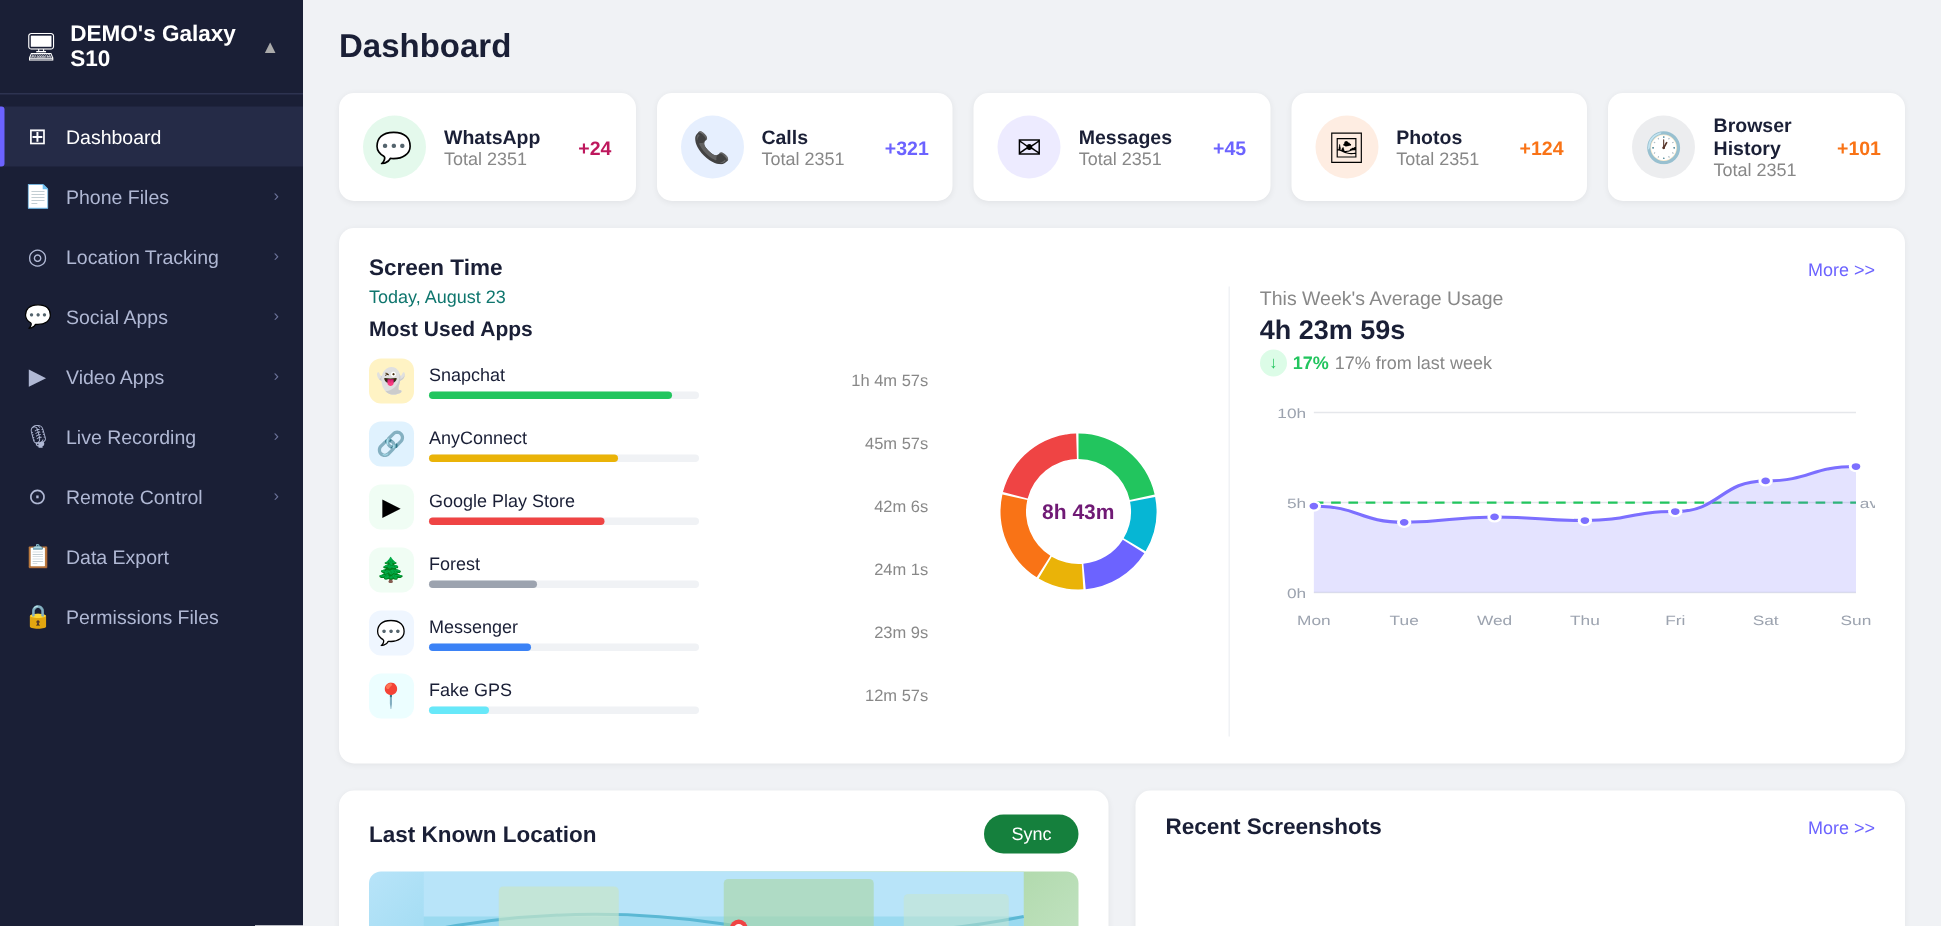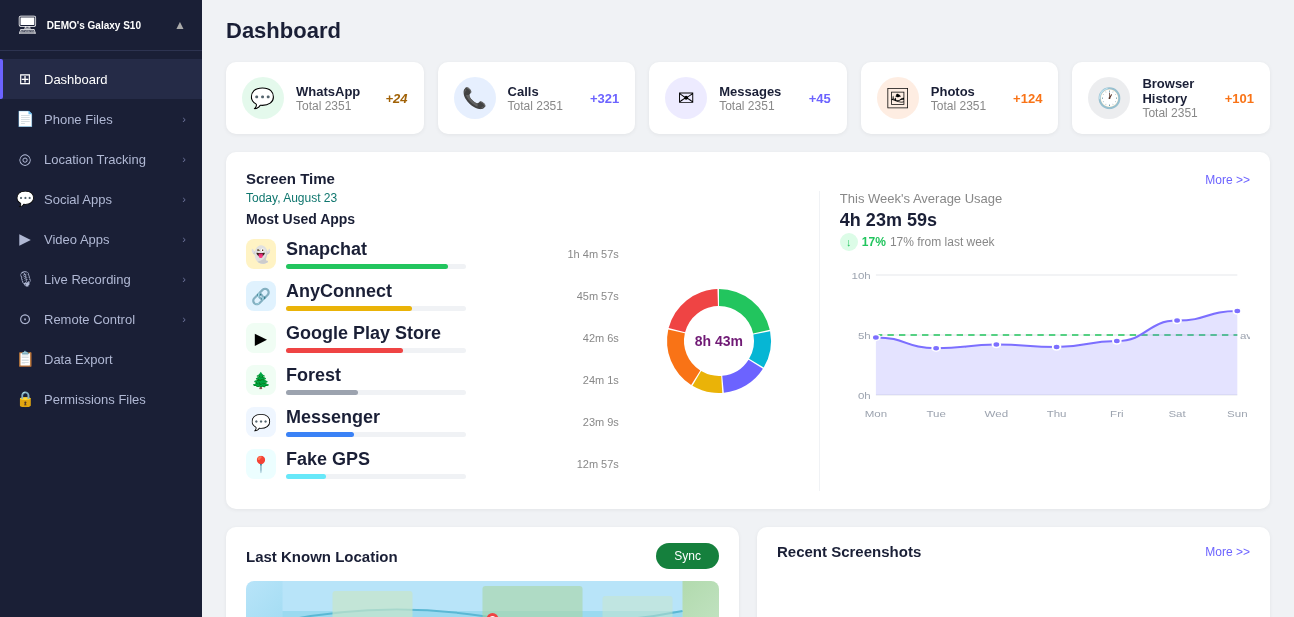--- a/index.html
+++ b/index.html
@@ -17,21 +17,21 @@
     }
     .sidebar-device {
       padding: 14px 16px;
       display: flex;
       align-items: center;
       justify-content: space-between;
       border-bottom: 1px solid #2d3350;
     }
     .sidebar-device-info { display: flex; align-items: center; gap: 8px; }
     .sidebar-device-icon { font-size: 18px; }
-    .sidebar-device-name { font-size: 10px; font-weight: 600; }
+    .sidebar-device-name { font-size: 15px; font-weight: 600; }
     .sidebar-device-arrow { font-size: 12px; color: #aaa; }
 
     .sidebar-nav { flex: 1; overflow-y: auto; padding: 8px 0; }
     .nav-item {
       display: flex;
       align-items: center;
       padding: 11px 16px;
       cursor: pointer;
       font-size: 13px;
       color: #b0b8d4;
@@ -117,21 +117,21 @@
 
     .app-row { display: flex; align-items: center; margin-bottom: 12px; gap: 10px; }
     .app-icon-box {
       width: 30px; height: 30px;
       border-radius: 8px;
       display: flex; align-items: center; justify-content: center;
       font-size: 16px;
       flex-shrink: 0;
     }
     .app-details { flex: 1; }
-    .app-name { font-size: 18px; font-weight: 700; color: #1a1f36; }
+    .app-name { font-size: 12px; font-weight: 400; color: #1a1f36; }
     .app-bar-container { position: relative; height: 5px; background: #f0f2f5; border-radius: 3px; width: 180px; margin-top: 4px; }
     .app-bar { height: 100%; border-radius: 3px; }
     .app-time { font-size: 11px; color: #888; margin-left: 6px; white-space: nowrap; }
 
     
     .donut-col {
       display: flex;
       align-items: center;
       justify-content: center;
       width: 160px;
@@ -268,21 +268,21 @@
 
   <div class="stats-row" id="stats-row">
       <div class="stat-card">
     <div class="stat-icon" style="background:#25d36620;">
       <span style="font-size:20px;">💬</span>
     </div>
     <div class="stat-info">
       <div class="stat-name">WhatsApp</div>
       <div class="stat-total">Total 2351</div>
     </div>
-    <div class="stat-delta" style="color:#a16207;font-style:italic;">+24</div>
+    <div class="stat-delta" style="color:#be185d;">+24</div>
   </div>
       <div class="stat-card">
     <div class="stat-icon" style="background:#3b82f620;">
       <span style="font-size:20px;">📞</span>
     </div>
     <div class="stat-info">
       <div class="stat-name">Calls</div>
       <div class="stat-total">Total 2351</div>
     </div>
     <div class="stat-delta" style="color:#6c63ff;">+321</div>

